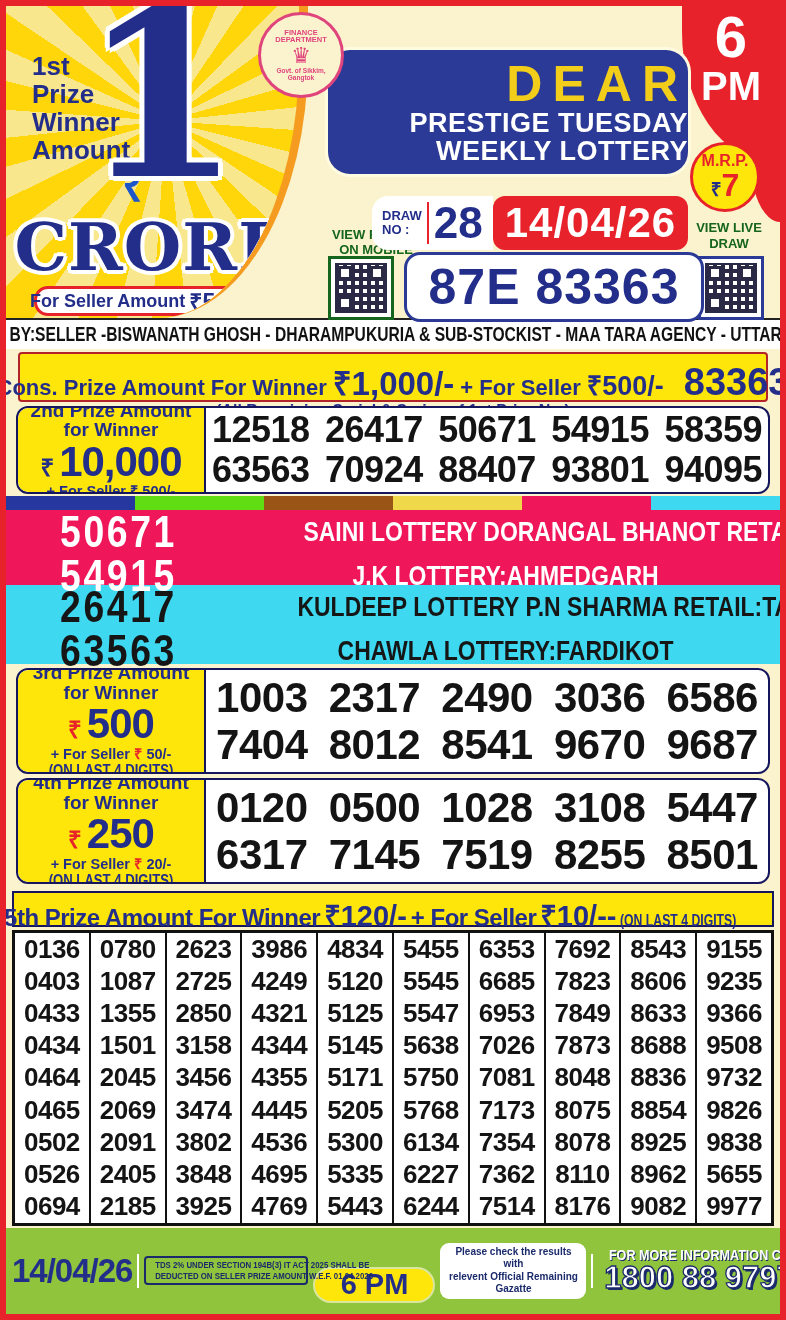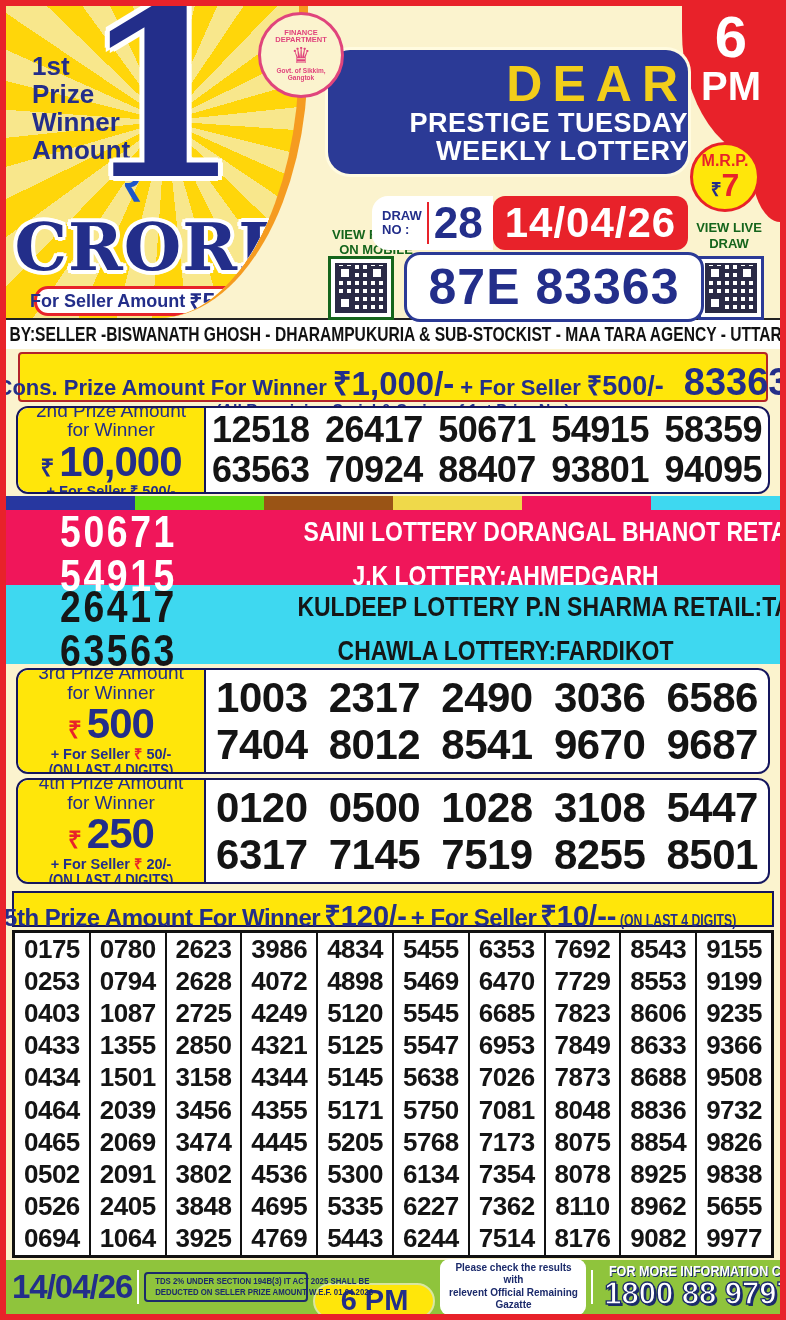--- a/index.html
+++ b/index.html
@@ -71,21 +71,21 @@
   .cons-l1{display:flex;align-items:baseline;gap:6px;color:var(--navy,#232E8A);white-space:nowrap;}
   .cons-l1 .t{font-weight:800;font-size:22px;}
   .cons-l1 .a1{font-weight:800;font-size:33px;margin-top:32px;}
   .cons-l1 .a2{font-weight:800;font-size:27px;}
   .cons-l1 .n{font-weight:800;font-size:38px;margin-left:14px;}
   .cons-note{color:var(--navy,#232E8A);font-weight:800;font-size:16px;margin-top:2px;}
   .prize-box{flex:none;margin:4px 10px 0;background:#fff;border:2px solid #15165e;border-radius:12px;display:flex;overflow:hidden;}
   .prize-box.p2{height:88px;} .prize-box.p3,.prize-box.p4{height:106px;}
   .plabel{width:188px;flex:none;background:var(--yellow,#FFE60A);border-right:2px solid #15165e;border-radius:10px 0 0 10px;
     display:flex;flex-direction:column;align-items:center;justify-content:center;line-height:1.02;}
-  .plabel .pt{color:var(--navy,#232E8A);font-weight:400;font-size:19px;text-align:center;}
+  .plabel .pt{color:var(--navy,#232E8A);font-weight:700;font-size:19px;text-align:center;}
   .plabel .pamt{display:flex;align-items:baseline;gap:5px;margin:1px 0;}
   .plabel .pamt .ru{font-weight:800;font-size:24px;color:var(--navy,#232E8A);}
   .plabel .pamt .ru.red{color:var(--red,#E8222A);}
   .plabel .pamt .am{font-weight:800;font-size:42px;color:var(--navy,#232E8A);letter-spacing:-1px;}
   .plabel .psell{color:var(--navy,#232E8A);font-weight:800;font-size:14.5px;white-space:nowrap;}
   .plabel .psell .ru{color:var(--red,#E8222A);}
   .plabel .pnote{color:var(--navy,#232E8A);font-weight:800;font-size:16px;transform:scaleX(.82);white-space:nowrap;margin-top:1px;}
   .pnums{flex:1;display:flex;flex-direction:column;align-items:center;justify-content:center;color:#141414;font-weight:800;line-height:1.12;}
   .p2 .pnums{font-size:36px;word-spacing:6px;letter-spacing:-.5px;}
   .p3 .pnums,.p4 .pnums{font-size:42px;word-spacing:10px;letter-spacing:-.5px;}
@@ -314,42 +314,30 @@
   <div class="p5-header">
     <span class="t">5th Prize Amount For Winner</span>
     <span class="a">₹120/-</span>
     <span class="t">+ For Seller</span>
     <span class="a">₹10/--</span>
     <span class="note">(ON LAST 4 DIGITS)</span>
   </div>
 
   <div class="p5-table">
       <div class="t-row">
-        <div class="t-cell">0175</div>
+        <div class="t-cell">0136</div>
         <div class="t-cell">0780</div>
         <div class="t-cell">2623</div>
         <div class="t-cell">3986</div>
         <div class="t-cell">4834</div>
         <div class="t-cell">5455</div>
         <div class="t-cell">6353</div>
         <div class="t-cell">7692</div>
         <div class="t-cell">8543</div>
         <div class="t-cell">9155</div>
-      </div>
-      <div class="t-row">
-        <div class="t-cell">0253</div>
-        <div class="t-cell">0794</div>
-        <div class="t-cell">2628</div>
-        <div class="t-cell">4072</div>
-        <div class="t-cell">4898</div>
-        <div class="t-cell">5469</div>
-        <div class="t-cell">6470</div>
-        <div class="t-cell">7729</div>
-        <div class="t-cell">8553</div>
-        <div class="t-cell">9199</div>
       </div>
       <div class="t-row">
         <div class="t-cell">0403</div>
         <div class="t-cell">1087</div>
         <div class="t-cell">2725</div>
         <div class="t-cell">4249</div>
         <div class="t-cell">5120</div>
         <div class="t-cell">5545</div>
         <div class="t-cell">6685</div>
         <div class="t-cell">7823</div>
@@ -375,21 +363,21 @@
         <div class="t-cell">4344</div>
         <div class="t-cell">5145</div>
         <div class="t-cell">5638</div>
         <div class="t-cell">7026</div>
         <div class="t-cell">7873</div>
         <div class="t-cell">8688</div>
         <div class="t-cell">9508</div>
       </div>
       <div class="t-row">
         <div class="t-cell">0464</div>
-        <div class="t-cell">2039</div>
+        <div class="t-cell">2045</div>
         <div class="t-cell">3456</div>
         <div class="t-cell">4355</div>
         <div class="t-cell">5171</div>
         <div class="t-cell">5750</div>
         <div class="t-cell">7081</div>
         <div class="t-cell">8048</div>
         <div class="t-cell">8836</div>
         <div class="t-cell">9732</div>
       </div>
       <div class="t-row">
@@ -423,21 +411,21 @@
         <div class="t-cell">4695</div>
         <div class="t-cell">5335</div>
         <div class="t-cell">6227</div>
         <div class="t-cell">7362</div>
         <div class="t-cell">8110</div>
         <div class="t-cell">8962</div>
         <div class="t-cell">5655</div>
       </div>
       <div class="t-row">
         <div class="t-cell">0694</div>
-        <div class="t-cell">1064</div>
+        <div class="t-cell">2185</div>
         <div class="t-cell">3925</div>
         <div class="t-cell">4769</div>
         <div class="t-cell">5443</div>
         <div class="t-cell">6244</div>
         <div class="t-cell">7514</div>
         <div class="t-cell">8176</div>
         <div class="t-cell">9082</div>
         <div class="t-cell">9977</div>
       </div>
     </div>

